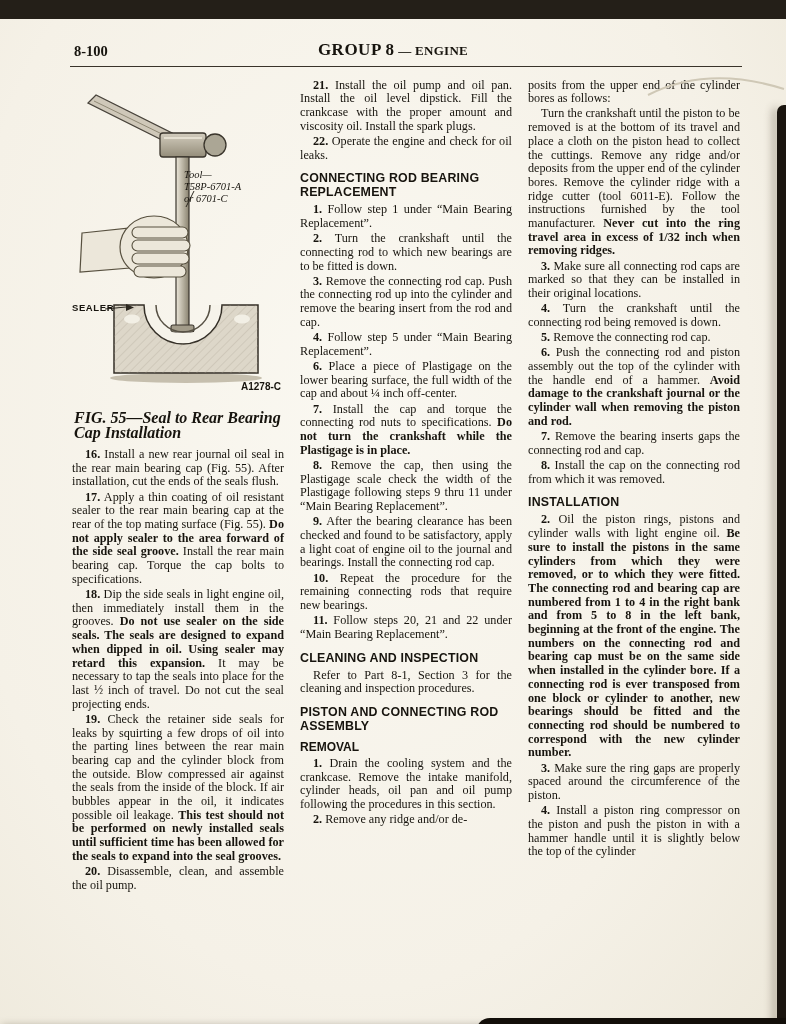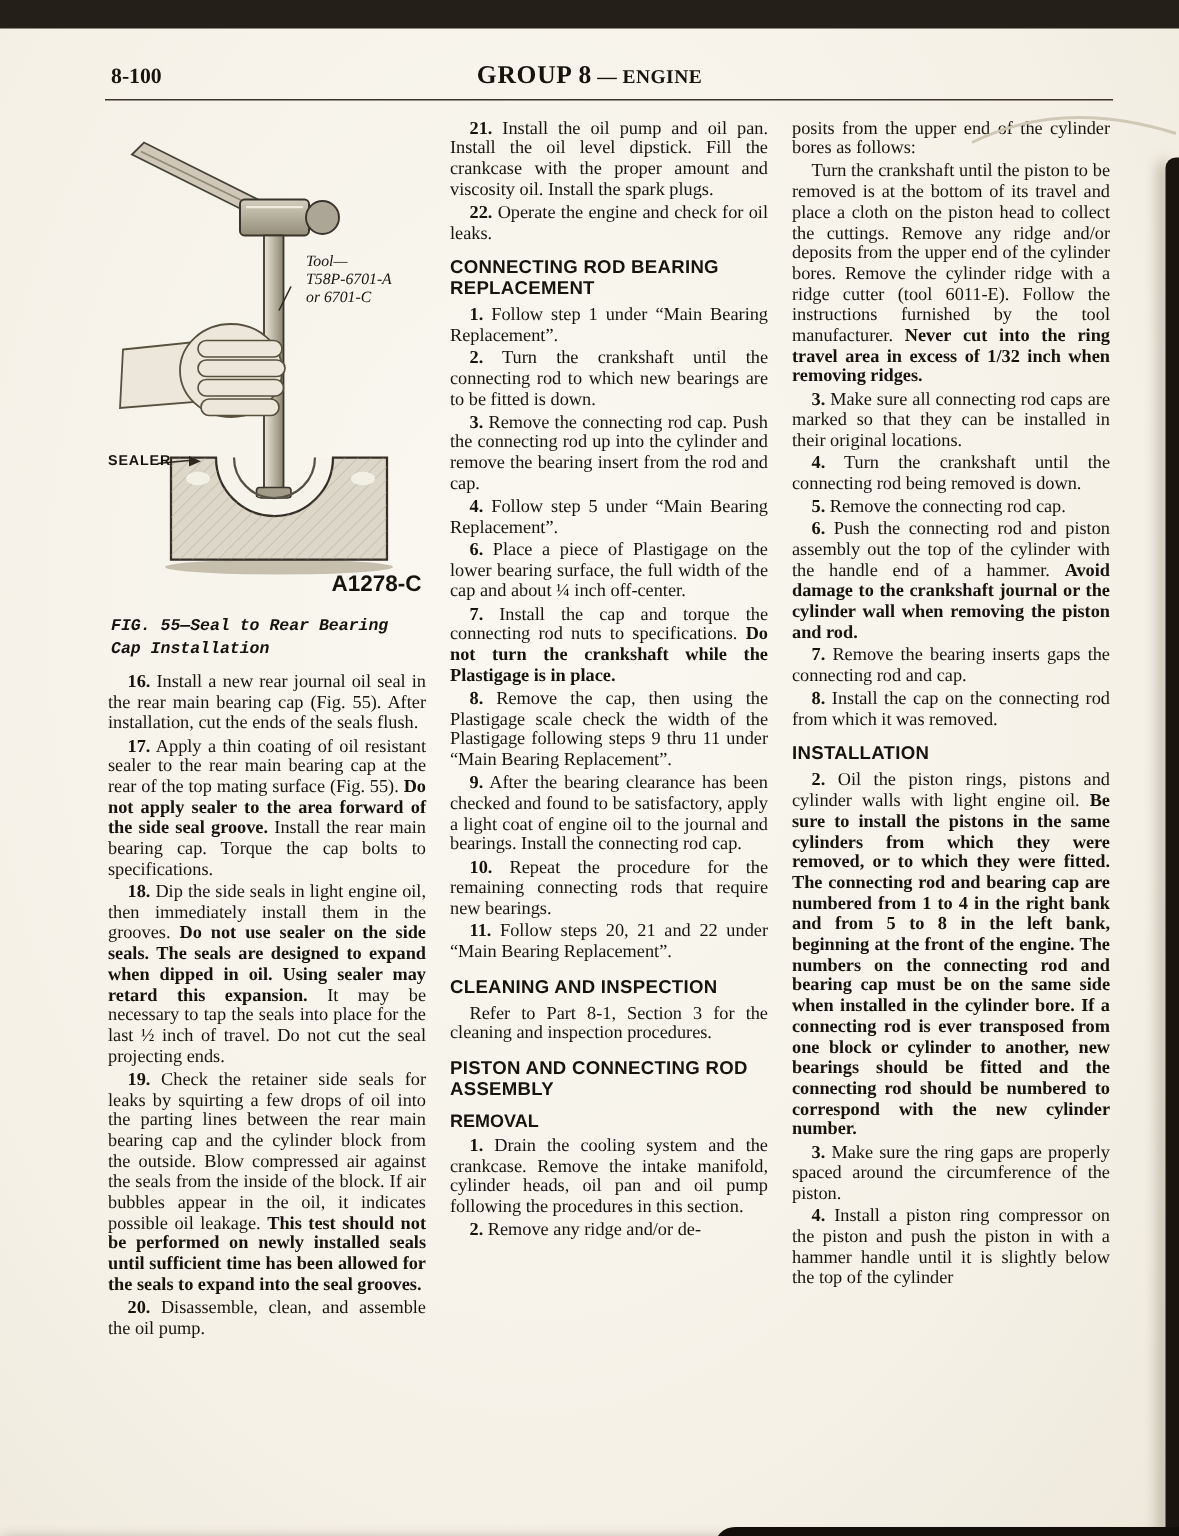--- a/index.html
+++ b/index.html
@@ -33,27 +33,27 @@
   .b { font-weight:bold; }
   .h  { font-family:"Liberation Sans", sans-serif; font-weight:bold; font-size:12.4px; line-height:14px;
         letter-spacing:.2px; margin:9px 0 4px; }
   .sh { font-family:"Liberation Sans", sans-serif; font-weight:bold; font-size:12px; line-height:13px;
         margin:8px 0 3px; }
 
   
   figure { position:relative; width:212px; height:320px; margin:4px 0 2px; }
   figure svg { display:block; }
   .fig-label { position:absolute; white-space:pre; }
-  .tool-label { left:132px; top:88px; font-style:italic; font-size:10.5px; line-height:12px; }
+  .tool-label { left:112px; top:88px; font-style:italic; font-size:10.5px; line-height:12px; }
   .sealer-label { left:0; top:221px; font-family:"Liberation Sans", sans-serif; font-weight:bold;
     font-size:9.5px; letter-spacing:.6px; }
   .code-label { right:3px; top:300px; font-family:"Liberation Sans", sans-serif; font-weight:bold;
-    font-size:15px; }
-  figcaption { font-family:Liberation Mono, monospace; font-weight:bold; font-style:italic;
-    font-size:11px; line-height:14.5px; margin:10px 0 8px 2px; white-space:pre; }
+    font-size:10px; }
+  figcaption { font-family:Liberation Serif, serif; font-weight:bold; font-style:italic;
+    font-size:16px; line-height:14.5px; margin:10px 0 8px 2px; white-space:pre; }
 </style>
 </head>
 <body>
 
 <div class="page">
 
   <span class="page-num">8-100</span>
   <div class="header-title">
     <span class="title-main">GROUP 8</span><span class="title-sub"> — ENGINE</span>
   </div>

